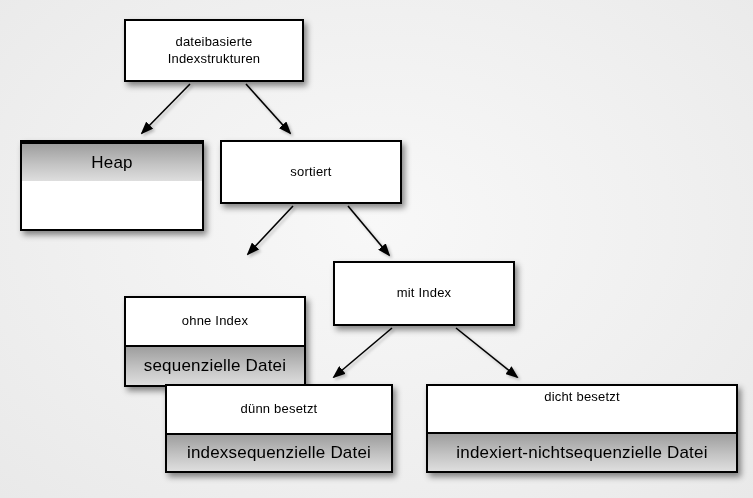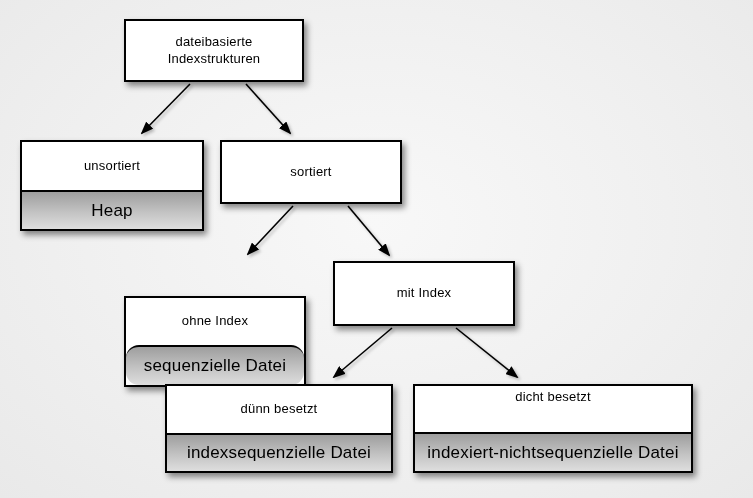--- a/index.html
+++ b/index.html
@@ -59,25 +59,25 @@
     border-top: 2px solid #000000;
     background: linear-gradient(to bottom, #9e9e9e 0%, #c3c3c3 55%, #dedede 100%);
     padding: 0 4px;
   }
   
   #node-root        { left: 124px; top: 19px;  width: 180px; height: 63px; }
   #node-unsorted    { left: 20px;  top: 140px; width: 184px; height: 91px; }
   #node-unsorted .node-sublabel { height: 37px; }
   #node-sorted      { left: 220px; top: 140px; width: 182px; height: 64px; }
   #node-no-index    { left: 124px; top: 261px; width: 182px; height: 91px; margin-top: 35px; }
-  #node-no-index .node-sublabel { height: 38px; border-radius: 13px; }
+  #node-no-index .node-sublabel { height: 38px; }
   #node-with-index  { left: 333px; top: 261px; width: 182px; height: 65px; }
   #node-sparse      { left: 165px; top: 384px; width: 228px; height: 89px; }
   #node-sparse .node-sublabel { height: 36px; }
-  #node-dense       { left: 413px; top: 384px; width: 280px; height: 89px; }
+  #node-dense       { left: 426px; top: 384px; width: 312px; height: 89px; }
   #node-dense .node-sublabel { height: 37px; margin-top: 24px; }
 </style>
 </head>
 <body>
 
 <div class="canvas">
 
   <svg class="edges-layer" viewBox="0 0 753 498" xmlns="http://www.w3.org/2000/svg">
     <defs>
       <marker id="arrowhead" markerWidth="13" markerHeight="10" refX="11" refY="5" orient="auto" markerUnits="userSpaceOnUse">
@@ -90,21 +90,20 @@
     <line x1="348" y1="206" x2="389" y2="255" stroke="#000000" stroke-width="1.6" marker-end="url(#arrowhead)"></line>
     <line x1="392" y1="328" x2="334" y2="377" stroke="#000000" stroke-width="1.6" marker-end="url(#arrowhead)"></line>
     <line x1="456" y1="328" x2="517" y2="377" stroke="#000000" stroke-width="1.6" marker-end="url(#arrowhead)"></line>
   </svg>
 
   <div class="node" id="node-root">
     <div class="node-label">dateibasierte Indexstrukturen</div>
   </div>
 
   <div class="node" id="node-unsorted">
-    <div class="node-label">unsortiert</div>
     <div class="node-sublabel">Heap</div>
   </div>
 
   <div class="node" id="node-sorted">
     <div class="node-label">sortiert</div>
   </div>
 
   <div class="node" id="node-no-index">
     <div class="node-label">ohne Index</div>
     <div class="node-sublabel">sequenzielle Datei</div>

